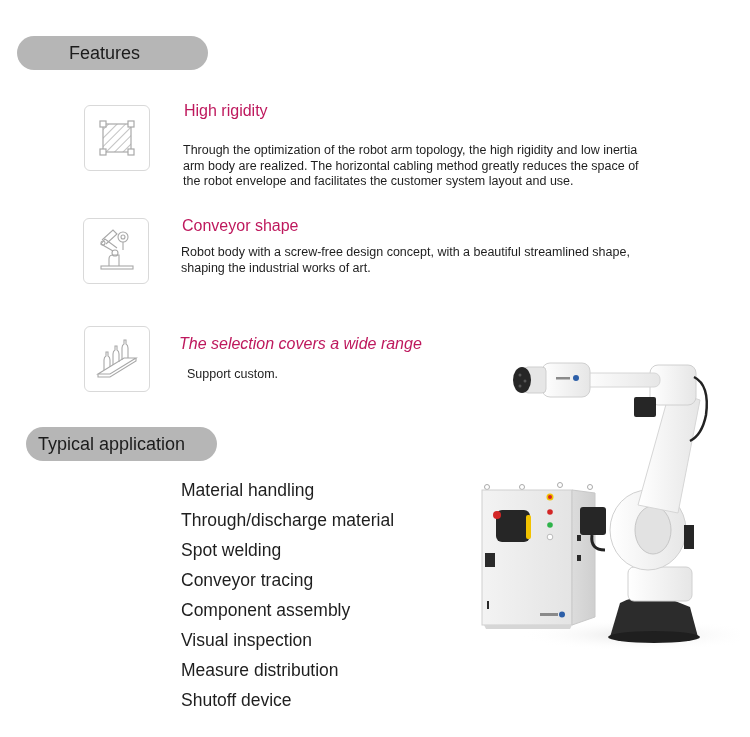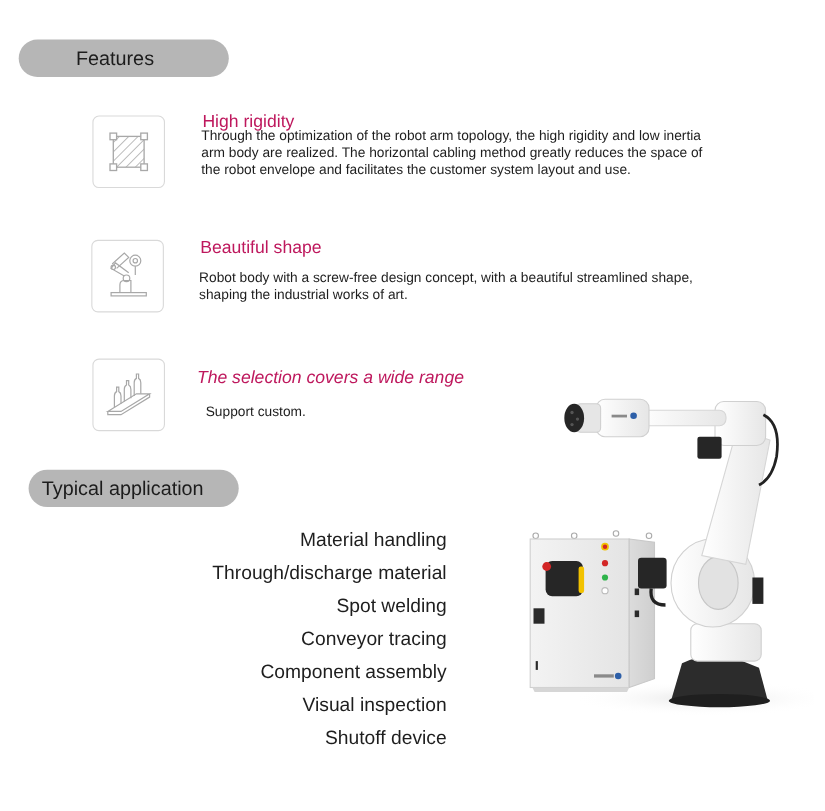--- a/index.html
+++ b/index.html
@@ -34,23 +34,22 @@
     }
     .feature-desc {
       position: absolute;
       font-size: 12.5px;
       line-height: 15.5px;
       color: #1e1e1e;
     }
 
     .app-list {
       position: absolute;
-      left: 193px; top: 475px;
+      left: 181px; top: 475px;
       list-style: none;
-      text-align: right;
     }
     .app-list li {
       font-size: 17.5px;
       line-height: 30px;
       color: #1e1e1e;
       white-space: nowrap;
     }
 
     .robot-figure {
       position: absolute;
@@ -71,36 +70,36 @@
       </pattern>
     </defs>
     <rect x="6" y="6" width="28" height="28" fill="url(#hatch)" stroke="#a8a8a8" stroke-width="1.2"></rect>
     <rect x="3" y="3" width="6" height="6" fill="#fff" stroke="#a8a8a8" stroke-width="1.2"></rect>
     <rect x="31" y="3" width="6" height="6" fill="#fff" stroke="#a8a8a8" stroke-width="1.2"></rect>
     <rect x="3" y="31" width="6" height="6" fill="#fff" stroke="#a8a8a8" stroke-width="1.2"></rect>
     <rect x="31" y="31" width="6" height="6" fill="#fff" stroke="#a8a8a8" stroke-width="1.2"></rect>
   </svg>
 </div>
 <div class="feature-title" style="left:184px; top:102px;">High rigidity</div>
-<div class="feature-desc" style="left:183px; top:116px; width:470px;">Through the optimization of the robot arm topology, the high rigidity and low inertia arm body are realized. The horizontal cabling method greatly reduces the space of the robot envelope and facilitates the customer system layout and use.</div>
+<div class="feature-desc" style="left:183px; top:143px; width:470px;">Through the optimization of the robot arm topology, the high rigidity and low inertia arm body are realized. The horizontal cabling method greatly reduces the space of the robot envelope and facilitates the customer system layout and use.</div>
 
 <div class="feature-icon-box" style="left:83px; top:218px;">
   <svg width="46" height="46" viewBox="0 0 46 46" fill="none" stroke="#a8a8a8" stroke-width="1.1">
     <rect x="8" y="38" width="32" height="3"></rect>
     <path d="M16 38 V31 Q16 27 20 27 H26 V38"></path>
     <circle cx="22" cy="25" r="3"></circle>
     <path d="M20 23 L8 16 L12 11 L24 20"></path>
     <circle cx="10" cy="15" r="2"></circle>
     <path d="M9 12 L20 2 L24 6 L13 16"></path>
     <circle cx="30" cy="9" r="5"></circle>
     <circle cx="30" cy="9" r="2"></circle>
     <line x1="30" y1="14" x2="30" y2="22"></line>
   </svg>
 </div>
-<div class="feature-title" style="left:182px; top:217px;">Beautiful shape</div>
+<div class="feature-title" style="left:182px; top:217px;">Conveyor shape</div>
 <div class="feature-desc" style="left:181px; top:245px; width:480px;">Robot body with a screw-free design concept, with a beautiful streamlined shape, shaping the industrial works of art.</div>
 
 <div class="feature-icon-box" style="left:84px; top:326px;">
   <svg width="46" height="46" viewBox="0 0 46 46" fill="none" stroke="#a8a8a8" stroke-width="1.1">
     <path d="M4 38 L30 22 L42 22 L16 38 Z"></path>
     <path d="M4 38 L4 41 L16 41 L42 25 L42 22"></path>
     <path d="M10 34 V24 Q10 21 12 20 V16 H14 V20 Q16 21 16 24 V31"></path>
     <path d="M19 29 V18 Q19 15 21 14 V10 H23 V14 Q25 15 25 18 V26"></path>
     <path d="M28 24 V12 Q28 9 30 8 V4 H32 V8 Q34 9 34 12 V22"></path>
   </svg>
@@ -110,20 +109,21 @@
 
 <div class="pill pill-typical">Typical application</div>
 
 <ul class="app-list">
   <li>Material handling</li>
   <li>Through/discharge material</li>
   <li>Spot welding</li>
   <li>Conveyor tracing</li>
   <li>Component assembly</li>
   <li>Visual inspection</li>
+  <li>Measure distribution</li>
   <li>Shutoff device</li>
 </ul>
 
 <svg class="robot-figure" viewBox="0 0 270 315">
   <defs>
     <linearGradient id="boxFace" x1="0" y1="0" x2="1" y2="0">
       <stop offset="0" stop-color="#f3f3f3"></stop>
       <stop offset="1" stop-color="#e4e4e4"></stop>
     </linearGradient>
     <linearGradient id="boxSide" x1="0" y1="0" x2="1" y2="0">

